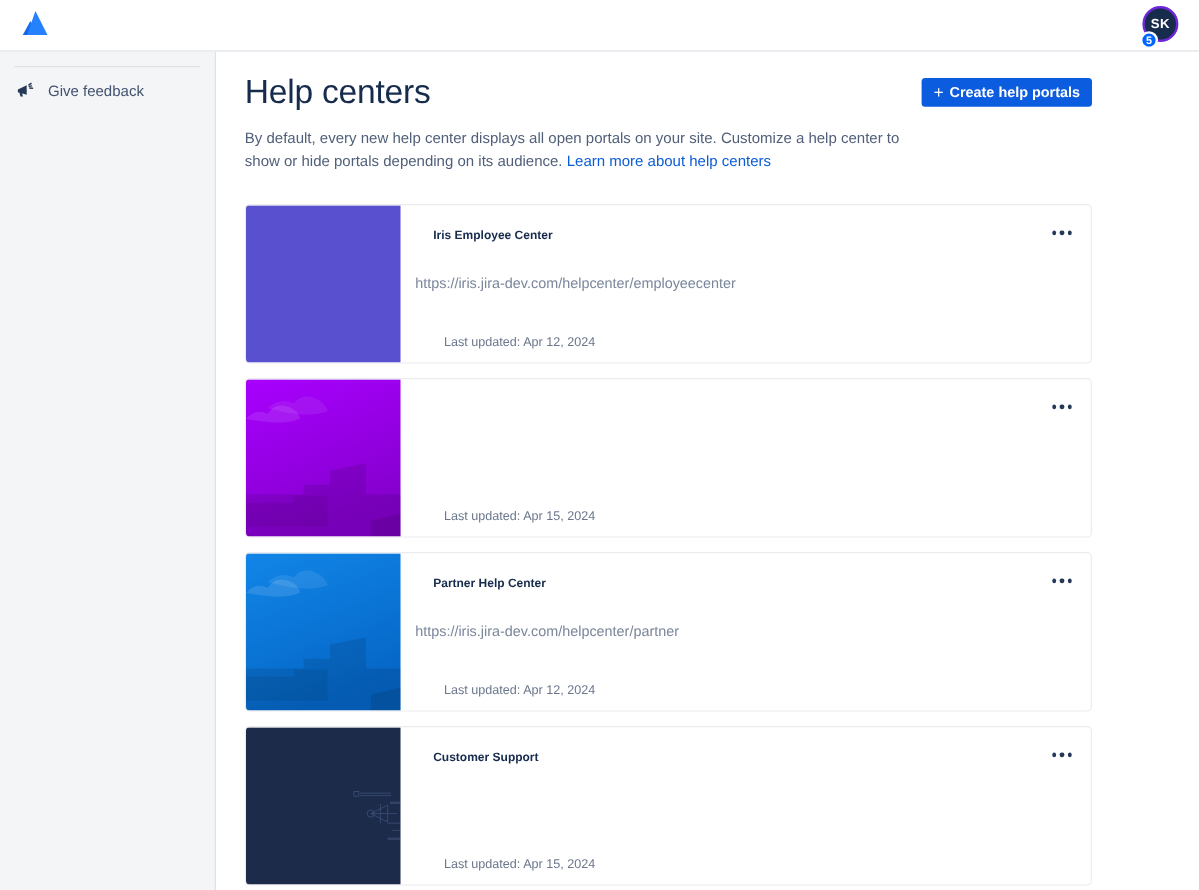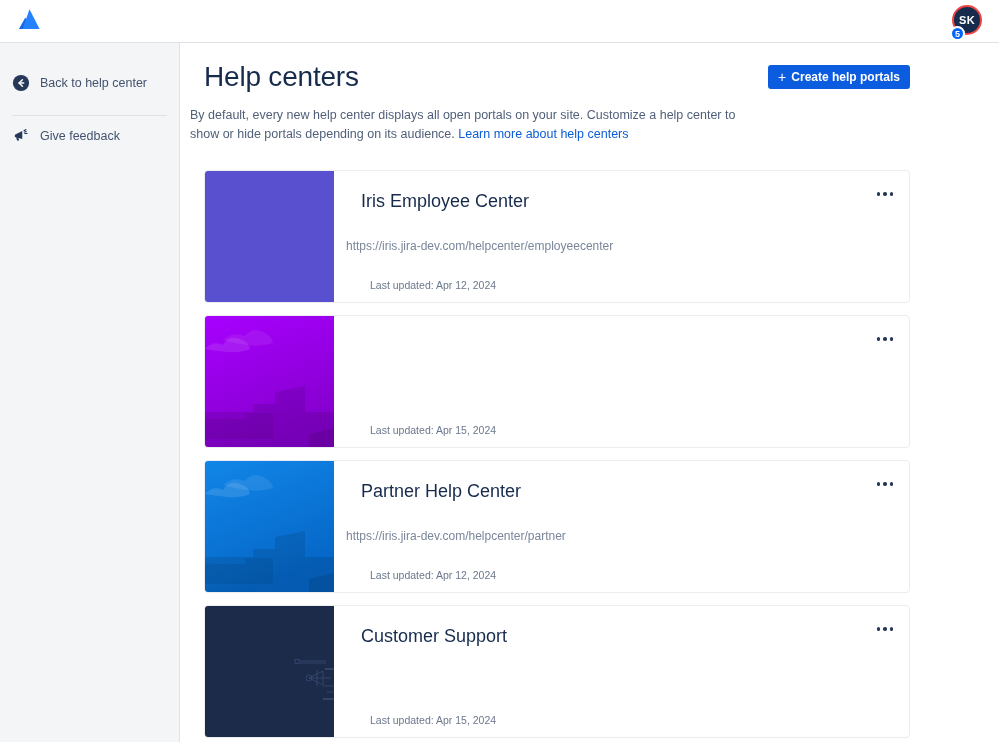--- a/index.html
+++ b/index.html
@@ -43,21 +43,21 @@
     width: 30px; height: 30px;
     border-radius: 50%;
     background: #172B4D;
     color: #ffffff;
     font-size: 11px;
     font-weight: bold;
     letter-spacing: .3px;
     display: flex;
     align-items: center;
     justify-content: center;
-    border: 2px solid #ef4444;
+    border: 2px solid #6d28d9;
   }
   .avatar-badge {
     position: absolute;
     left: -2px;
     bottom: -2px;
     min-width: 15px;
     height: 15px;
     border-radius: 8px;
     background: #0065FF;
     color: #fff;
@@ -133,21 +133,21 @@
     display: inline-flex;
     align-items: center;
     gap: 5px;
     cursor: pointer;
     white-space: nowrap;
     margin-top: 4px;
   }
   .plus-ico { font-size: 14px; font-weight: normal; line-height: 1; }
 
   .page-desc {
-    padding: 13px 100px 0 9px;
+    padding: 13px 100px 0 23px;
     font-size: 12.5px;
     line-height: 1.55;
     color: #505F79;
     max-width: 680px;
   }
   .desc-link {
     color: #0B5CD5;
     text-decoration: none;
     cursor: pointer;
   }
@@ -174,22 +174,22 @@
     overflow: hidden;
   }
   .thumb svg { display: block; width: 129px; height: 133px; }
 
   .card-body {
     flex: 1;
     position: relative;
     padding: 20px 0 0 12px;
   }
   .card-title {
-    font-size: 18px;
-    font-weight: normal;
+    font-size: 10px;
+    font-weight: bold;
     color: #172B4D;
     padding-left: 15px;
   }
   .card-url {
     margin-top: 27px;
     font-size: 12px;
     color: #7A869A;
   }
   .card-updated {
     position: absolute;
@@ -240,30 +240,20 @@
     </span>
   </div>
   <div class="avatar-wrap">
     <div class="avatar">SK</div>
     <div class="avatar-badge">5</div>
   </div>
 </div>
 
 <div class="sidebar">
 
-  <div class="side-item back">
-    <span class="side-icon">
-      <svg viewBox="0 0 20 20" width="18" height="18">
-        <circle cx="10" cy="10" r="9" fill="#253858"></circle>
-        <path d="M11.6 6.3 L7.8 10 l3.8 3.7" fill="none" stroke="#ffffff" stroke-width="1.6" stroke-linecap="round" stroke-linejoin="round"></path>
-        <path d="M7.9 10 H13" stroke="#ffffff" stroke-width="1.6" stroke-linecap="round"></path>
-      </svg>
-    </span>
-    <span class="side-label">Back to help center</span>
-  </div>
 
   <div class="side-sep"></div>
 
   <div class="side-item">
     <span class="side-icon">
       <svg viewBox="0 0 20 20" width="18" height="18">
         <path d="M3.2 8.5 L11.4 4.4 v8.9 L3.2 11.0 z" fill="#253858"></path>
         <path d="M4.6 11.0 l1.0 4.0 h2.3 l-0.9 -3.4 z" fill="#253858"></path>
         <path d="M13.4 4.2 l2.1 -1.4" stroke="#253858" stroke-width="1.3" stroke-linecap="round" fill="none"></path>
         <path d="M14.2 7.1 l2.6 0.1" stroke="#253858" stroke-width="1.3" stroke-linecap="round" fill="none"></path>

